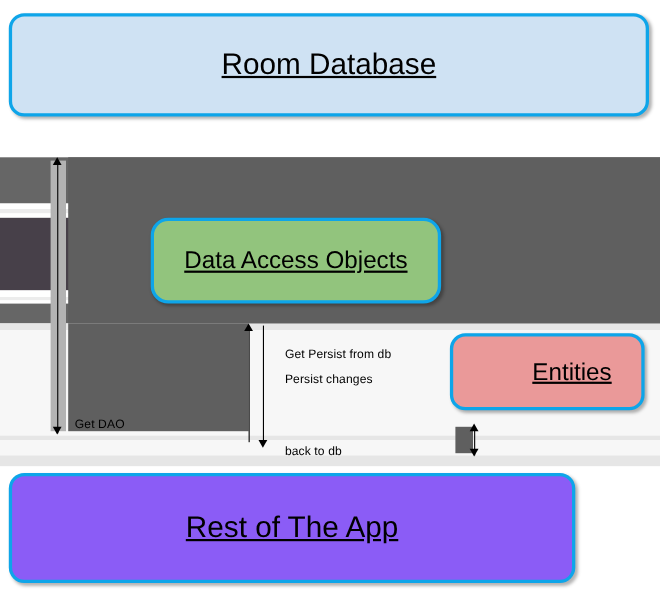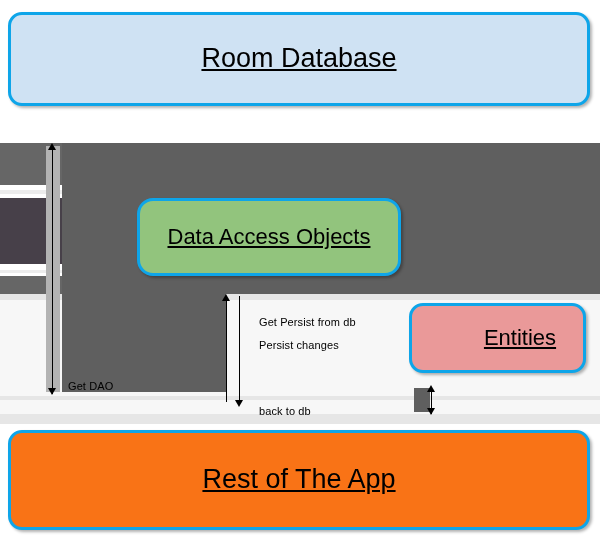--- a/index.html
+++ b/index.html
@@ -64,22 +64,22 @@
     border-radius: 16px;
   }
   .node-entities {
     left: 409px; top: 303px; width: 177px; height: 70px;
     background: #ea9999;
     font-size: 22px;
     border-radius: 14px;
     padding-left: 45px;
   }
   .node-rest {
-    left: 8px;  top: 430px; width: 582px; height: 100px;
-    background: #f97316;
+    left: 8px;  top: 430px; width: 515px; height: 100px;
+    background: #8b5cf6;
     font-size: 27px;
     align-items: center;
   }
 
   
   .vline {
     position: absolute;
     width: 1px;
     background: #000000;
   }

